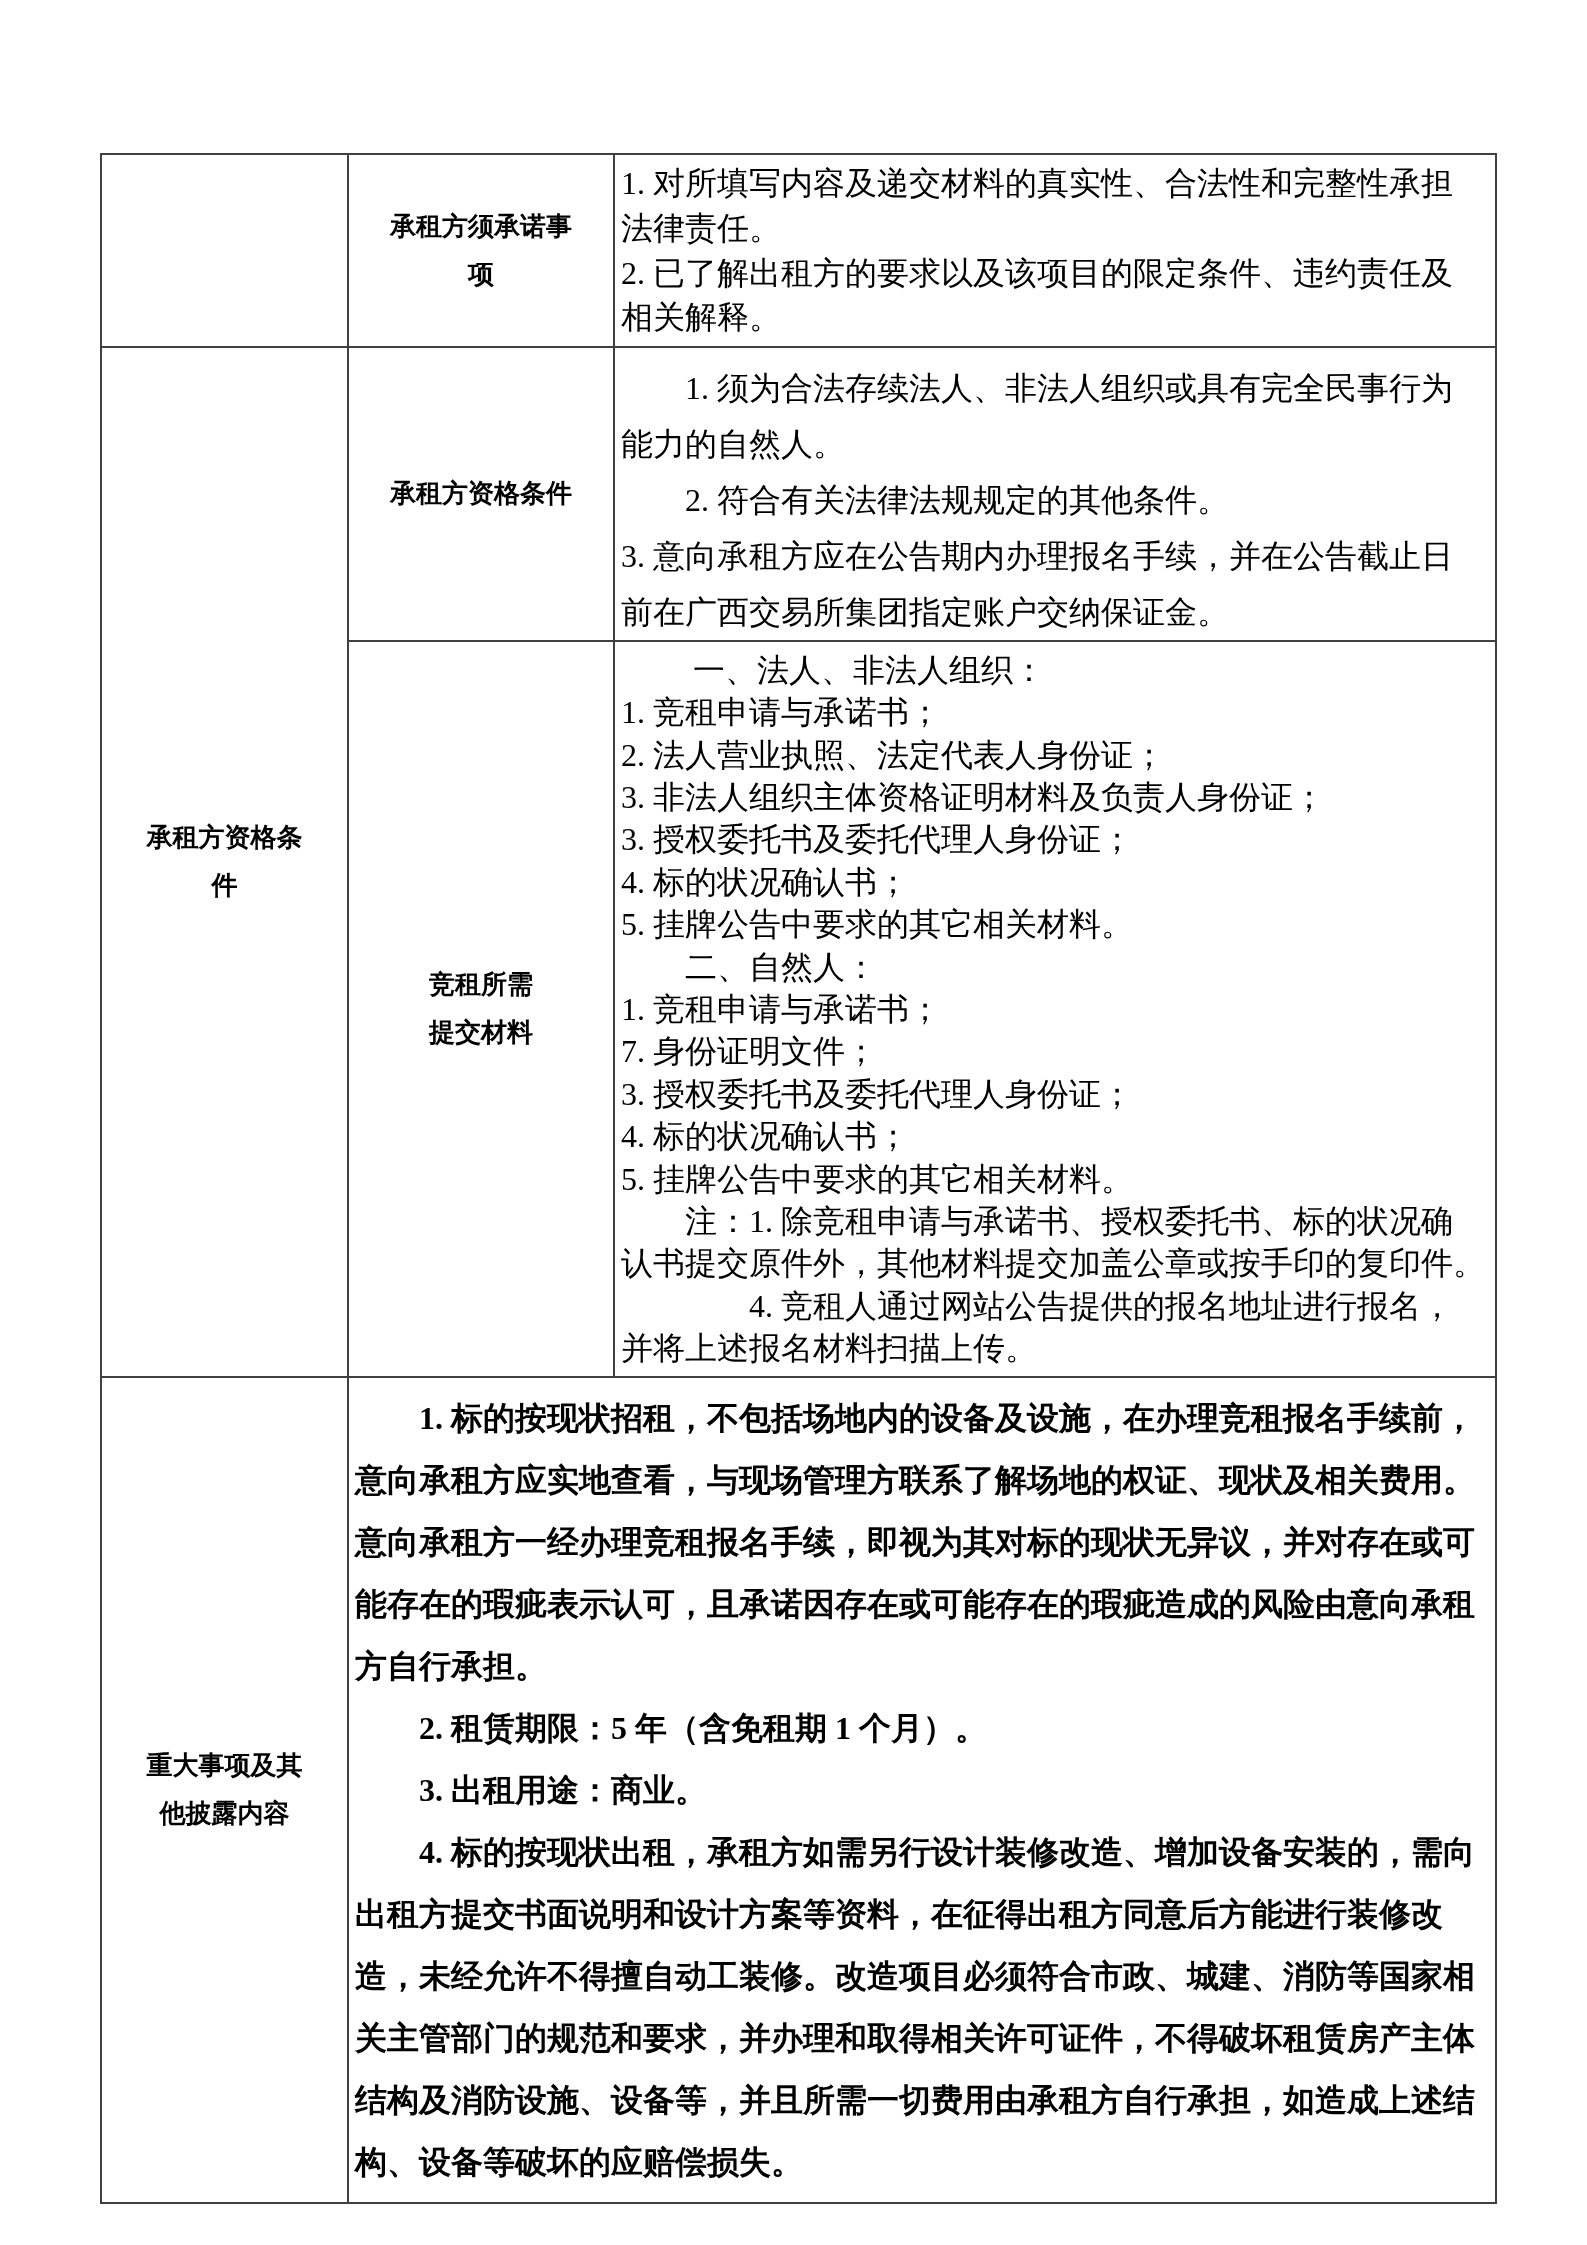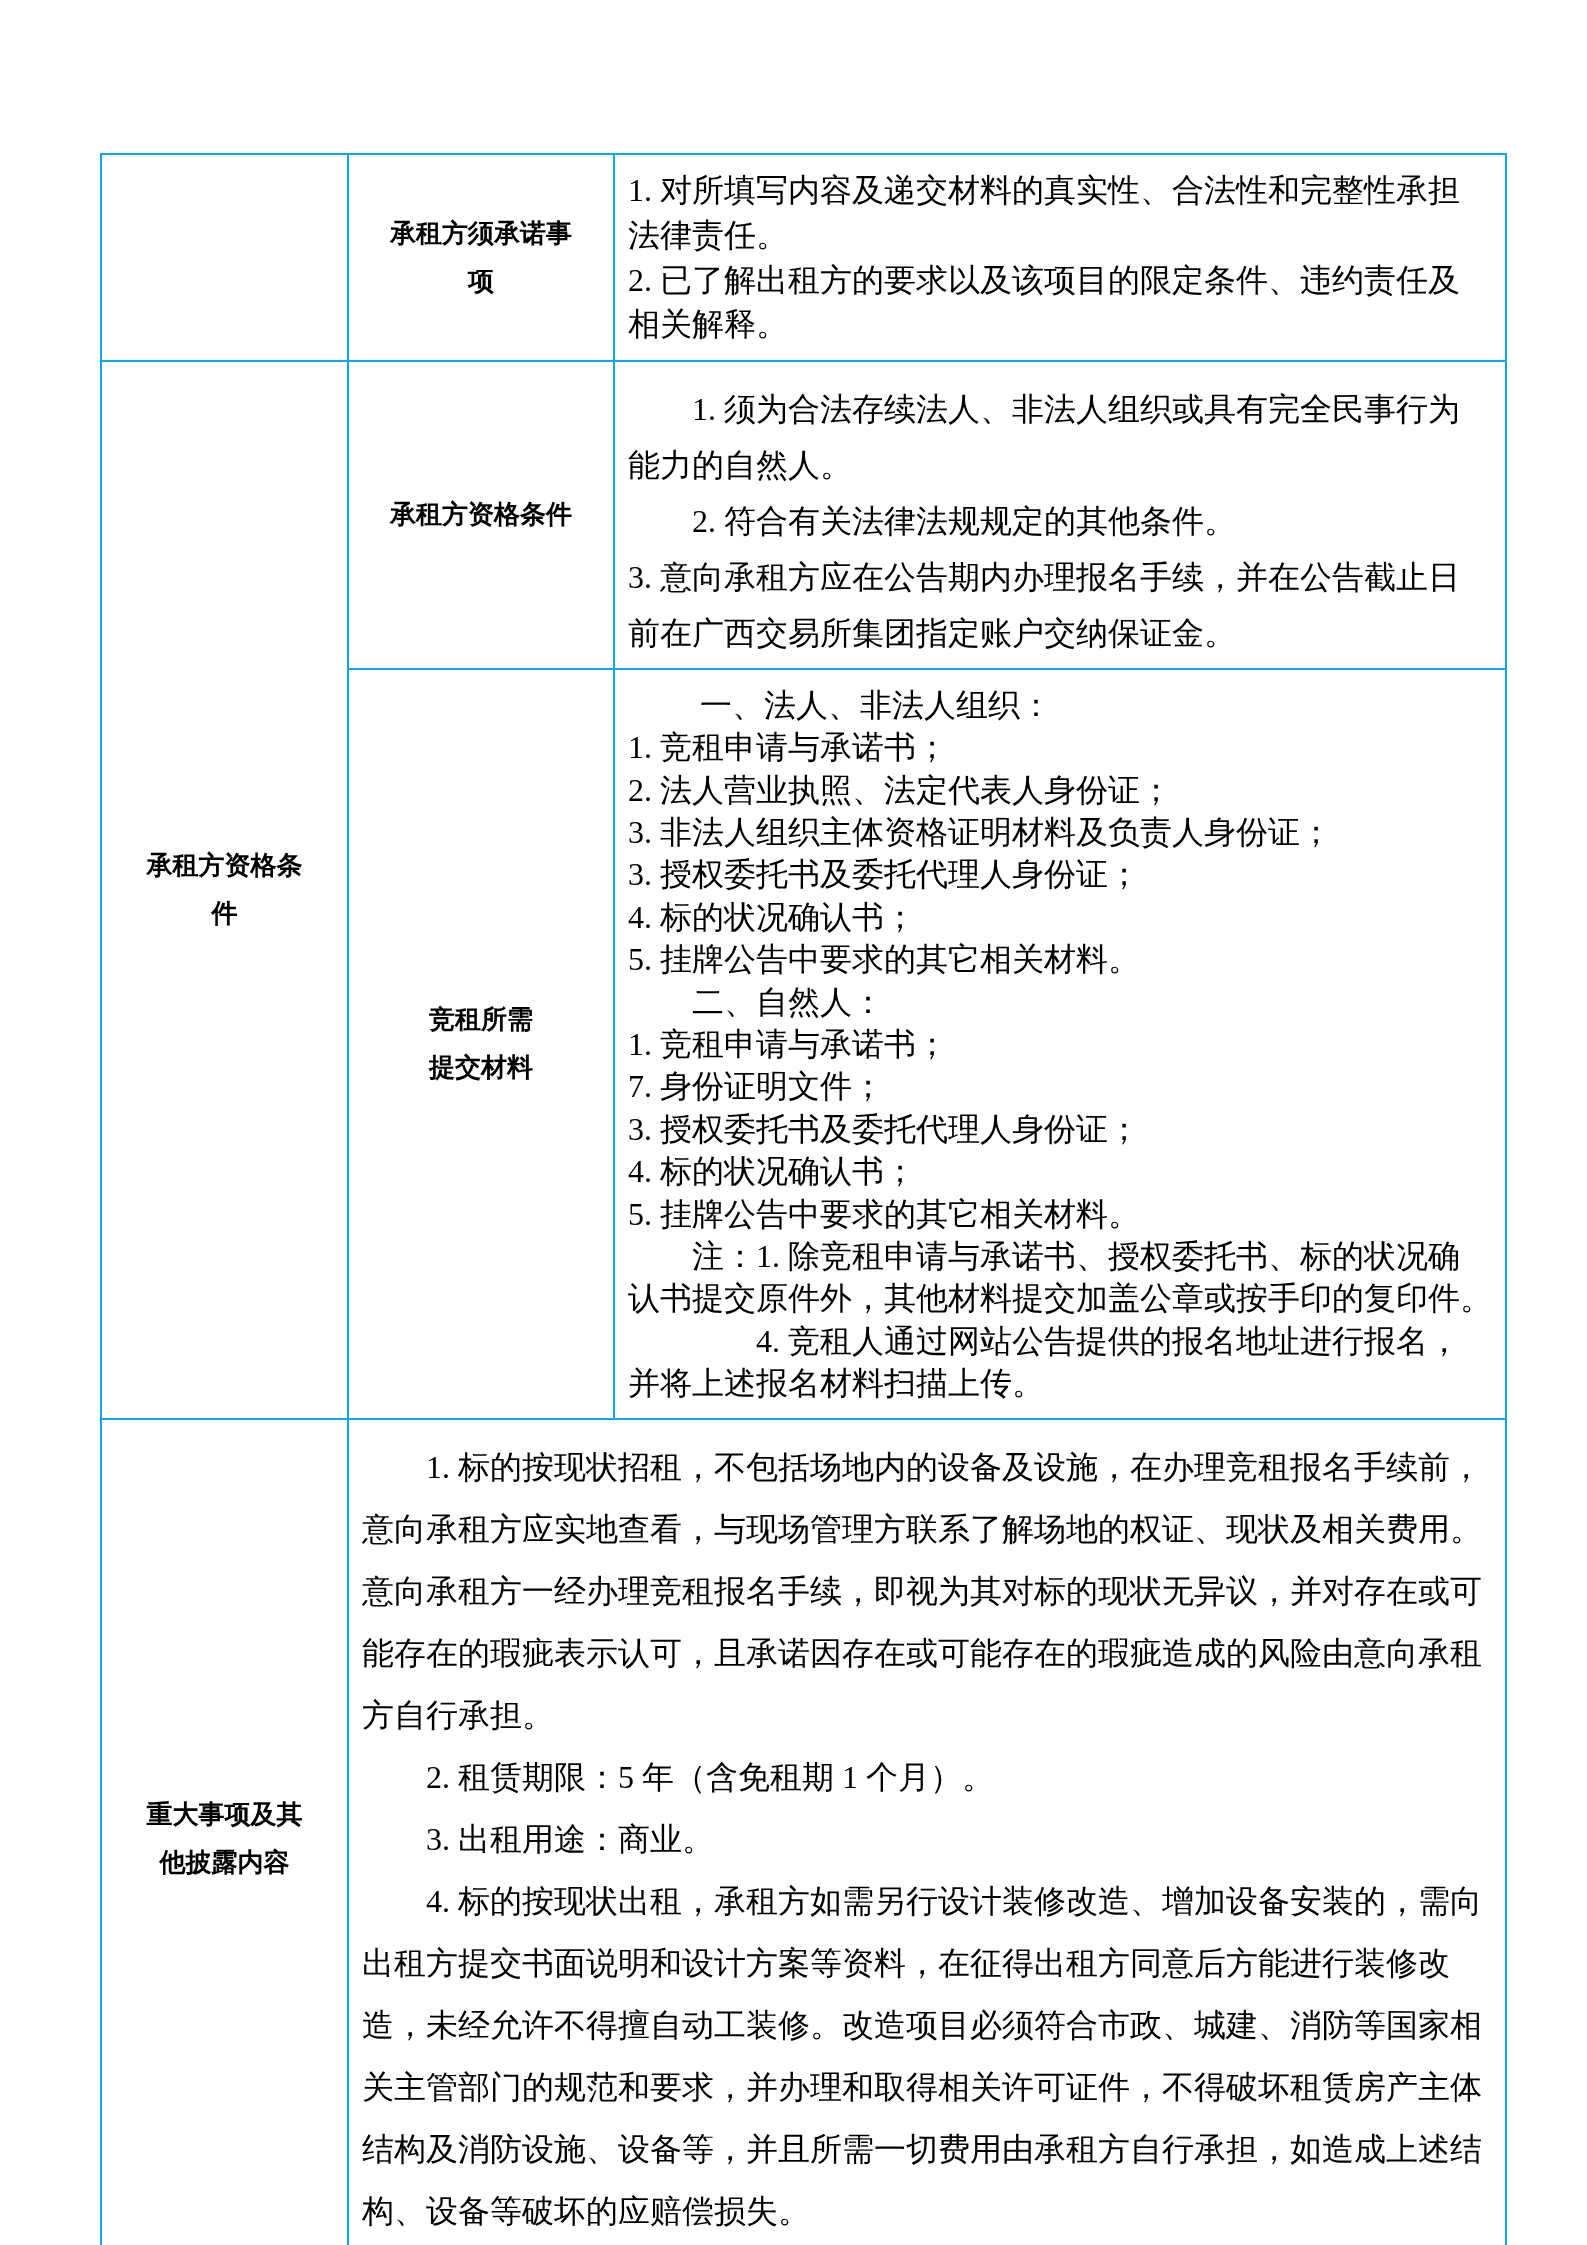--- a/index.html
+++ b/index.html
@@ -16,22 +16,22 @@
     color: #000000;
   }
   table.doc-table {
     position: absolute;
     left: 100px;
     top: 153px;
     border-collapse: collapse;
     table-layout: fixed;
   }
   table.doc-table td {
-    border: 2px solid #0ea5e9;
-    padding: 13px;
+    border: 2px solid #404040;
+    padding: 6px;
     overflow: hidden;
     vertical-align: middle;
   }
   
   col.c1 { width: 247px; }
   col.c2 { width: 266px; }
   col.c3 { width: 882px; }
   
   tr.r1 td { height: 179px; }
   tr.r2 td { height: 220px; }
@@ -48,21 +48,21 @@
     vertical-align: top;
     font-size: 32px;
     padding: 1px 14px 0 12px;
   }
   .ln {
     white-space: nowrap;
   }
   .lh45 .ln { line-height: 44.8px; }
   .lh44 .ln { line-height: 44px; margin-top: 12px; }
   .lh42 .ln { line-height: 42.4px; }
-  .lh62 .ln { line-height: 62px; }
+  .lh62 .ln { line-height: 62px; font-weight: bold; }
 </style>
 </head>
 <body>
 
 <div class="page">
   <table class="doc-table">
     <colgroup>
       <col class="c1">
       <col class="c2">
       <col class="c3">

